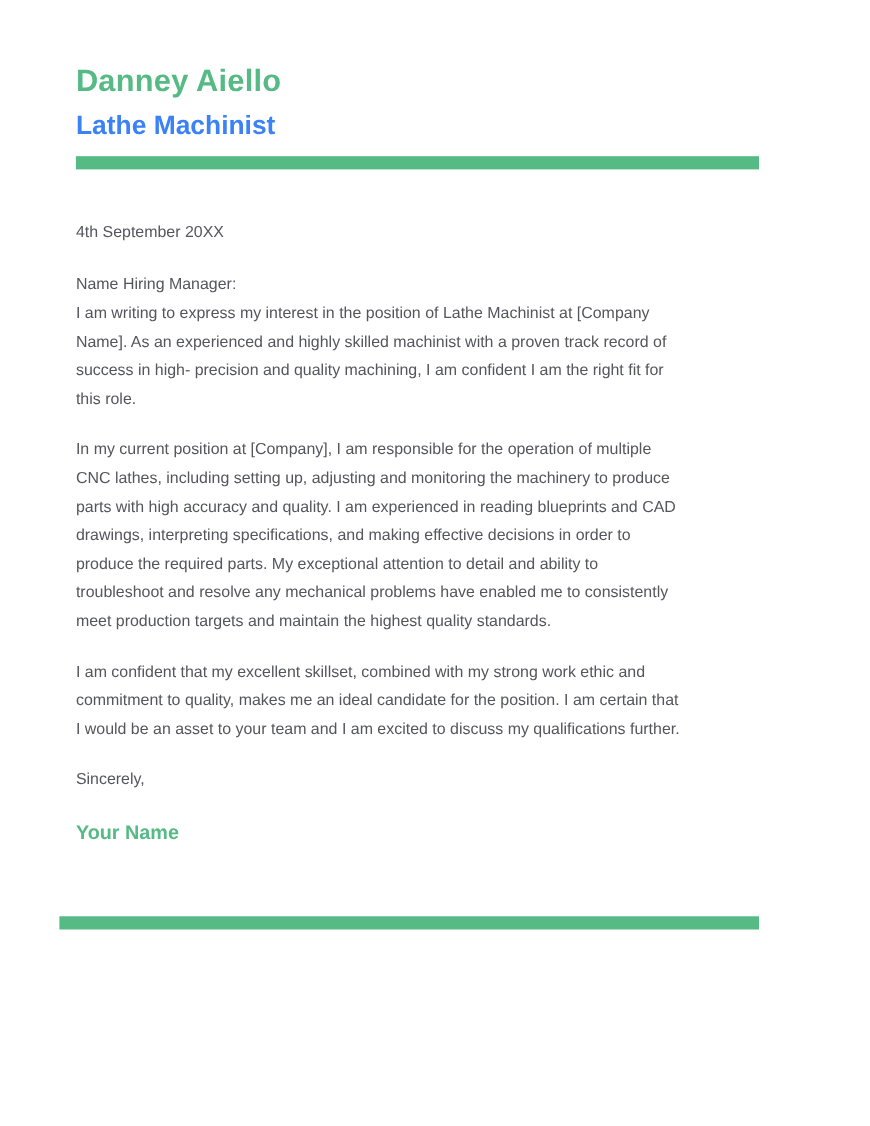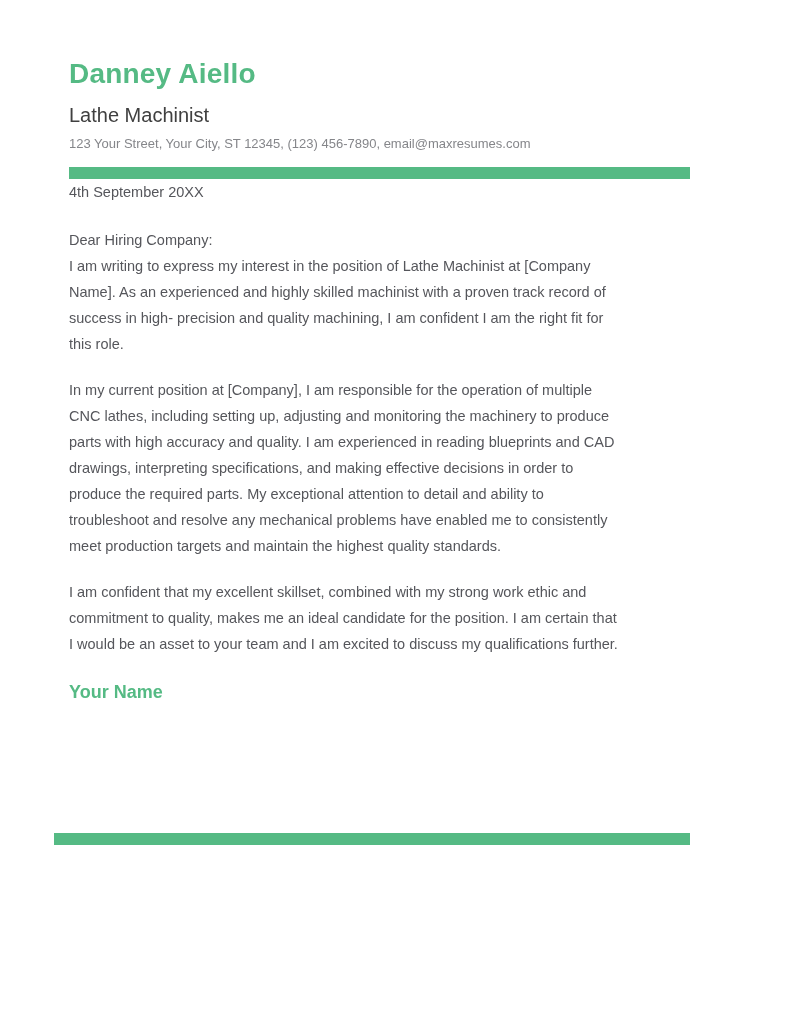--- a/index.html
+++ b/index.html
@@ -22,24 +22,24 @@
   .candidate-name {
     margin: 0;
     font-size: 28px;
     line-height: 32px;
     font-weight: bold;
     color: #55ba84;
     letter-spacing: 0.2px;
   }
   .job-title {
     margin: 13px 0 0 0;
-    font-size: 20px;
+    font-size: 24px;
     line-height: 24px;
-    font-weight: normal;
-    color: #404040;
+    font-weight: bold;
+    color: #3b82f6;
   }
   .contact-info {
     margin-top: 9px;
     font-size: 13px;
     line-height: 16px;
     color: #85868a;
   }
   .divider {
     height: 12px;
     background: #55ba84;
@@ -48,20 +48,21 @@
     margin-top: 15px;
     width: 652px;
   }
   .bottom-divider {
     position: absolute;
     left: 54px;
     top: 833px;
     width: 649px;
   }
   .letter-body {
+    margin-top: 44px;
     font-size: 14.5px;
     line-height: 26px;
     color: #55565b;
   }
   .letter-body p {
     margin: 0;
   }
   .date-line {
     margin-bottom: 22px !important;
   }
@@ -88,36 +89,36 @@
 </style>
 </head>
 <body>
 
 <div class="page">
   <div class="content">
 
     <header>
       <h1 class="candidate-name">Danney Aiello</h1>
       <h2 class="job-title">Lathe Machinist</h2>
-      <div class="contact-info">123 Your Street, Your City, ST 12345, (123) 456-7890, email@maxresumes.com</div>
       <div class="divider top-divider"></div>
     </header>
 
     <main class="letter-body">
       <p class="date-line">4th September 20XX</p>
 
-      <p class="salutation">Dear Hiring Company:</p>
+      <p class="salutation">Name Hiring Manager:</p>
 
       <p class="para first">I am writing to express my interest in the position of Lathe Machinist at [Company Name]. As an experienced and highly skilled machinist with a proven track record of success in high- precision and quality machining, I am confident I am the right fit for this role.</p>
 
       <p class="para">In my current position at [Company], I am responsible for the operation of multiple CNC lathes, including setting up, adjusting and monitoring the machinery to produce parts with high accuracy and quality. I am experienced in reading blueprints and CAD drawings, interpreting specifications, and making effective decisions in order to produce the required parts. My exceptional attention to detail and ability to troubleshoot and resolve any mechanical problems have enabled me to consistently meet production targets and maintain the highest quality standards.</p>
 
       <p class="para">I am confident that my excellent skillset, combined with my strong work ethic and commitment to quality, makes me an ideal candidate for the position. I am certain that I would be an asset to your team and I am excited to discuss my qualifications further.</p>
 
 
+      <p class="closing-line">Sincerely,</p>
 
       <p class="signature-name">Your Name</p>
     </main>
 
   </div>
 
   <div class="divider bottom-divider"></div>
 </div>
 
 </body></html>

